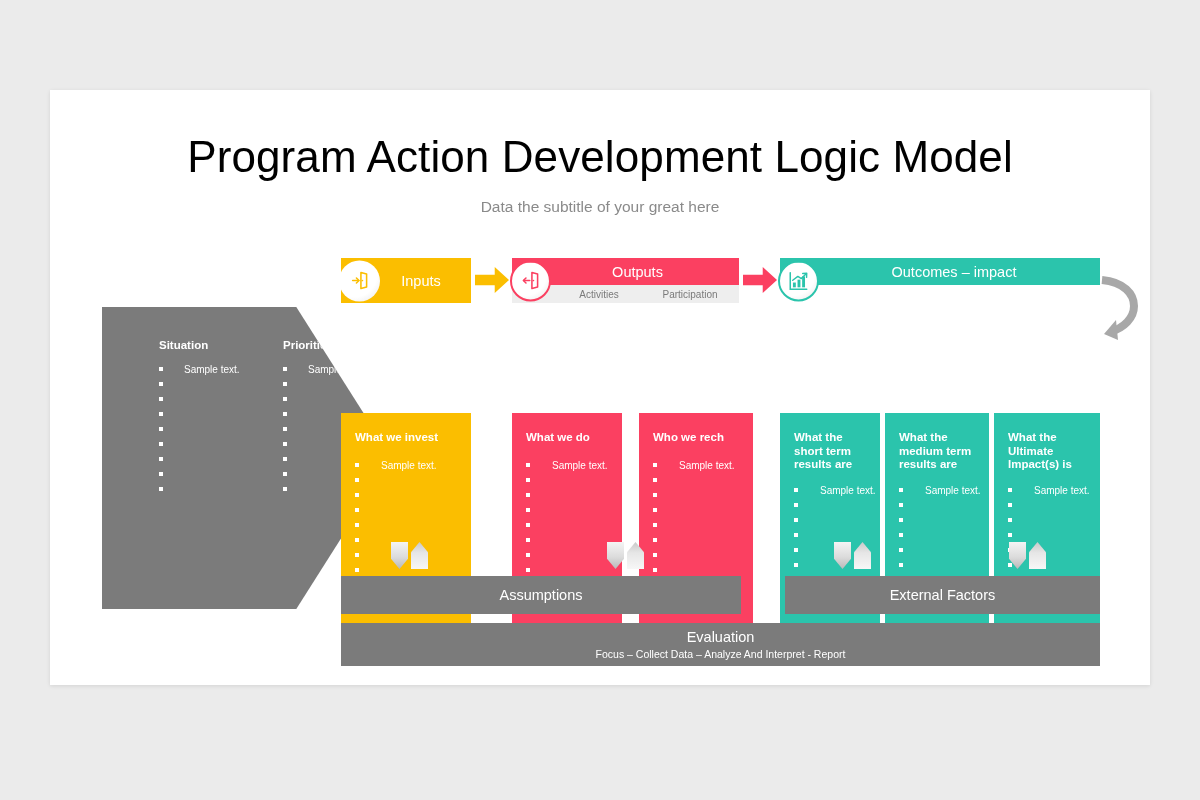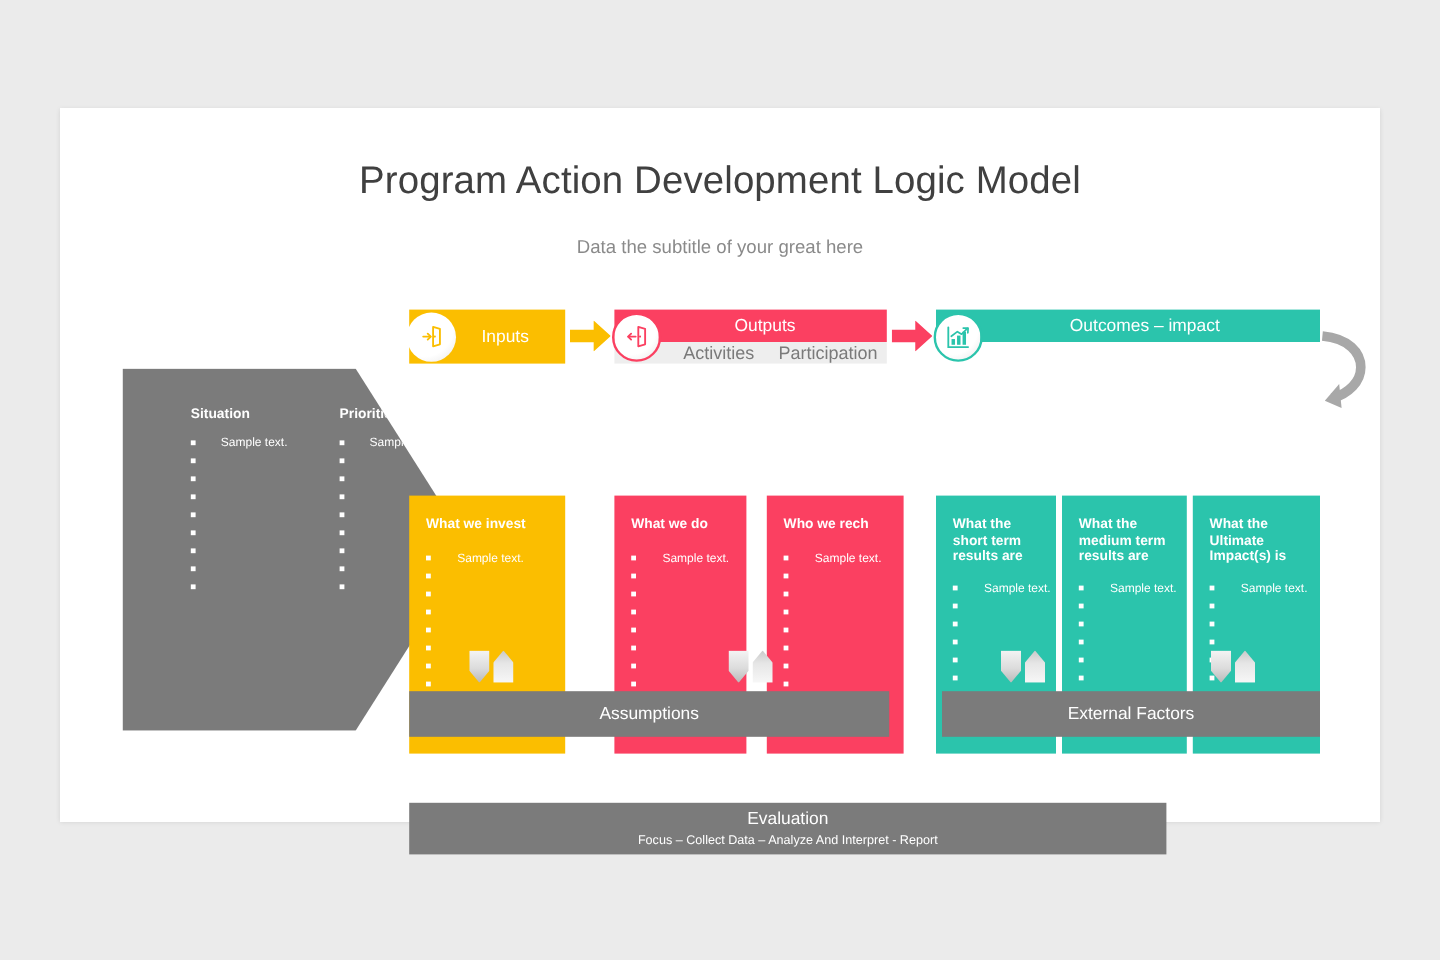--- a/index.html
+++ b/index.html
@@ -21,23 +21,23 @@
     background: #ffffff;
     box-shadow: 0 1px 4px rgba(0,0,0,0.10);
   }
 
   
   .title {
     position: absolute;
     left: 0; top: 42px;
     width: 1100px;
     text-align: center;
-    font-size: 32px;
+    font-size: 44px;
     font-weight: 400;
-    color: #404040;
+    color: #000000;
     letter-spacing: 0.1px;
   }
   .subtitle {
     position: absolute;
     left: 0; top: 108px;
     width: 1100px;
     text-align: center;
     font-size: 15.5px;
     font-weight: 400;
     color: #8a8a8a;
@@ -130,21 +130,21 @@
   .hdr-sub {
     position: absolute;
     left: 0; top: 27px;
     width: 100%;
     height: 18px;
     background: #eeeeee;
     display: flex;
     align-items: center;
   }
   .hdr-sub span {
-    font-size: 15px;
+    font-size: 10px;
     color: #7a7a7a;
     text-align: center;
   }
 
   .icon-circle {
     position: absolute;
     left: -2px;
     top: 50%;
     transform: translateY(-50%);
     width: 41px; height: 41px;
@@ -409,18 +409,18 @@
   <div class="pent up" style="left:979px; top:452px;"></div>
 
   <div class="bar" style="left:291px; top:486px; width:400px; height:38px;">
     <span class="b1">Assumptions</span>
   </div>
 
   <div class="bar" style="left:735px; top:486px; width:315px; height:38px;">
     <span class="b1">External Factors</span>
   </div>
 
-  <div class="bar" style="left:291px; top:533px; width:631px; height:43px;margin-top:46px;">
+  <div class="bar" style="left:291px; top:533px; width:759px; height:43px;">
     <span class="b1">Evaluation</span>
     <span class="b2">Focus – Collect Data – Analyze And Interpret  -  Report</span>
   </div>
 
 </div>
 
 </body></html>

